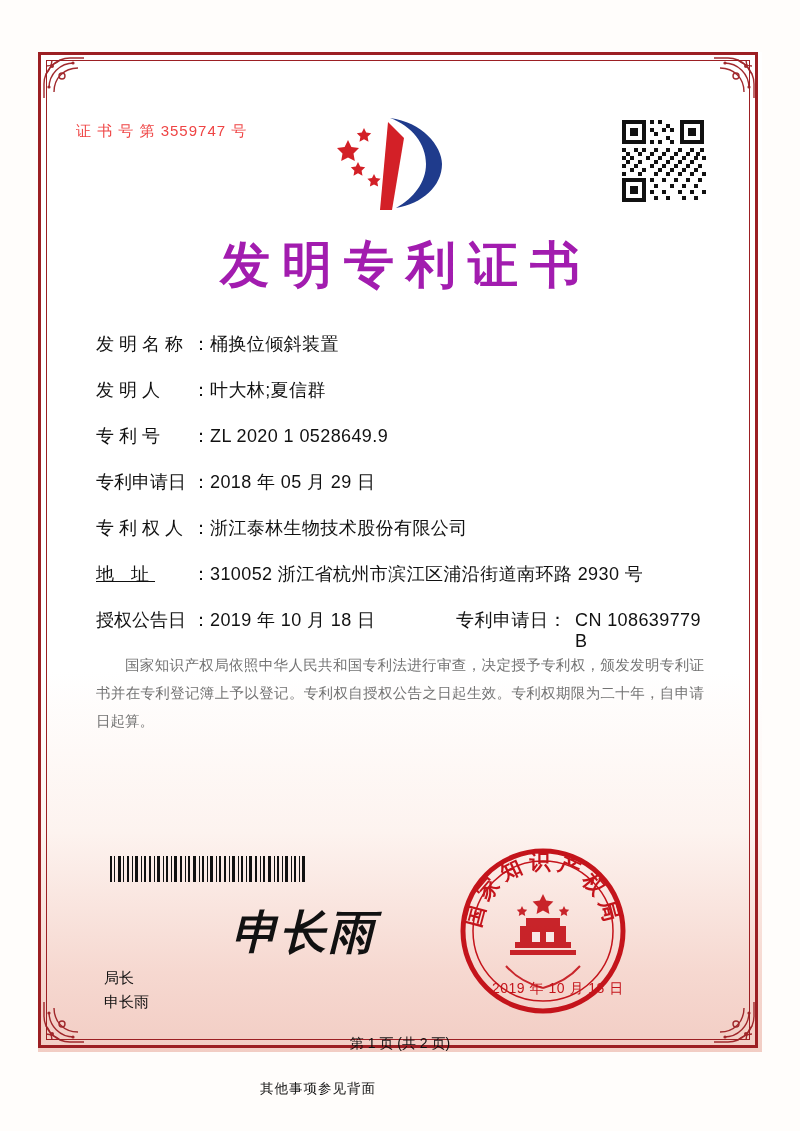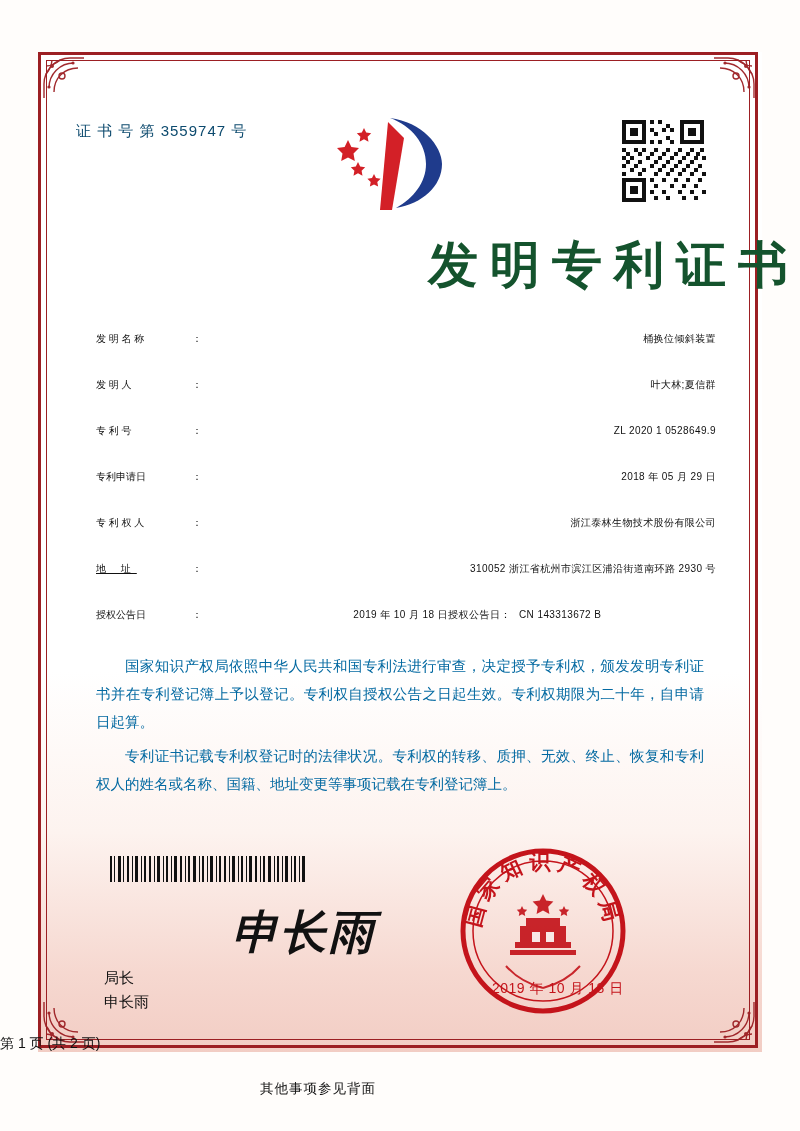--- a/index.html
+++ b/index.html
@@ -57,93 +57,93 @@
   .corner.bl { left: 40px; top: 988px; transform: scaleY(-1); }
   .corner.br { left: 700px; top: 988px; transform: scale(-1,-1); }
 
   
   .cert-no {
     position: absolute;
     left: 76px; top: 122px;
     font-size: 15px;
     letter-spacing: 1px;
     font-family: "Liberation Sans", sans-serif;
-    color: #0c4a6e;
+    color: #ef4444;
     white-space: nowrap;
   }
   .logo {
     position: absolute;
     left: 330px; top: 112px;
     width: 130px; height: 104px;
   }
   .qr {
     position: absolute;
     left: 620px; top: 118px;
     width: 86px; height: 86px;
   }
 
   
   .title {
     position: absolute;
     left: 0; top: 232px;
     width: 800px;
-    text-align: right;
+    text-align: center;
     font-size: 50px;
     letter-spacing: 12px;
     font-weight: bold;
     font-family: "Liberation Serif", "DejaVu Serif", serif;
-    color: #14532d;
+    color: #a21caf;
     text-indent: 12px;
   }
 
   
   .fields {
     position: absolute;
     left: 96px; top: 332px;
     width: 620px;
-    font-size: 10px;
+    font-size: 18px;
     font-family: "Liberation Sans", sans-serif;
     color: #111;
   }
   .field-row {
     display: flex;
     align-items: baseline;
     height: 46px;
   }
   .f-label {
     width: 96px;
     flex: 0 0 96px;
     letter-spacing: 0px;
     white-space: nowrap;
   }
   .f-label.spaced { letter-spacing: 6px; text-decoration: underline; }
   .f-colon { flex: 0 0 10px; }
-  .f-value { flex: 1 1 auto; letter-spacing: .4px; text-align: right; }
+  .f-value { flex: 1 1 auto; letter-spacing: .4px; }
   .field-row.double .f-value { flex: 0 0 auto; width: 246px; }
   .field-row.double .f-label2 {
     flex: 0 0 auto;
     white-space: nowrap;
     letter-spacing: .5px;
   }
   .field-row.double .f-value2 {
     flex: 1 1 auto;
     padding-left: 8px;
     letter-spacing: .4px;
   }
 
   
   .paras {
     position: absolute;
     left: 96px; top: 652px;
     width: 608px;
     font-size: 14.5px;
     line-height: 28px;
     text-align: justify;
-    font-family: Liberation Serif, serif;
-    color: #0369a1;
+    font-family: Liberation Mono, monospace;
+    color: #737373;
   }
   .paras p {
     margin: 0 0 6px 0;
     text-indent: 29px;
   }
 
   
   .barcode {
     position: absolute;
     left: 110px; top: 856px;
@@ -187,20 +187,21 @@
     font-family: "Liberation Sans", sans-serif;
     letter-spacing: .5px;
     white-space: nowrap;
   }
 
   
   .page-num {
     position: absolute;
     left: 0; top: 1035px;
     width: 800px;
+    text-align: center;
     font-size: 14px;
     font-family: "Liberation Sans", sans-serif;
     color: #111;
   }
   .footnote {
     position: absolute;
     left: 0; top: 1080px;
     width: 636px;
     text-align: center;
     font-size: 13.5px;
@@ -444,28 +445,27 @@
     <div class="field-row">
       <span class="f-label spaced">地 址</span>
       <span class="f-colon">：</span>
       <span class="f-value">310052 浙江省杭州市滨江区浦沿街道南环路 2930 号</span>
     </div>
 
     <div class="field-row double">
       <span class="f-label">授权公告日</span>
       <span class="f-colon">：</span>
       <span class="f-value">2019 年 10 月 18 日</span>
-      <span class="f-label2">授权公告日：</span>
-      <span class="f-value2">CN 143313672 B</span>
+      <span class="f-label2">专利申请日：</span>
+      <span class="f-value2">CN 108639779 B</span>
     </div>
   </div>
 
   <div class="paras">
     <p>国家知识产权局依照中华人民共和国专利法进行审查，决定授予专利权，颁发发明专利证书并在专利登记簿上予以登记。专利权自授权公告之日起生效。专利权期限为二十年，自申请日起算。</p>
-    <p>专利证书记载专利权登记时的法律状况。专利权的转移、质押、无效、终止、恢复和专利权人的姓名或名称、国籍、地址变更等事项记载在专利登记簿上。</p>
   </div>
 
   <div class="barcode">
     <svg width="196" height="26" viewBox="0 0 196 26" shape-rendering="crispEdges">
       <rect width="196" height="26" fill="#ffffff" opacity="0"></rect>
       <g fill="#111">
         <rect x="0" y="0" width="2" height="26"></rect>
           <rect x="4" y="0" width="1" height="26"></rect>
         <rect x="8" y="0" width="3" height="26"></rect>
           <rect x="13" y="0" width="1" height="26"></rect>

